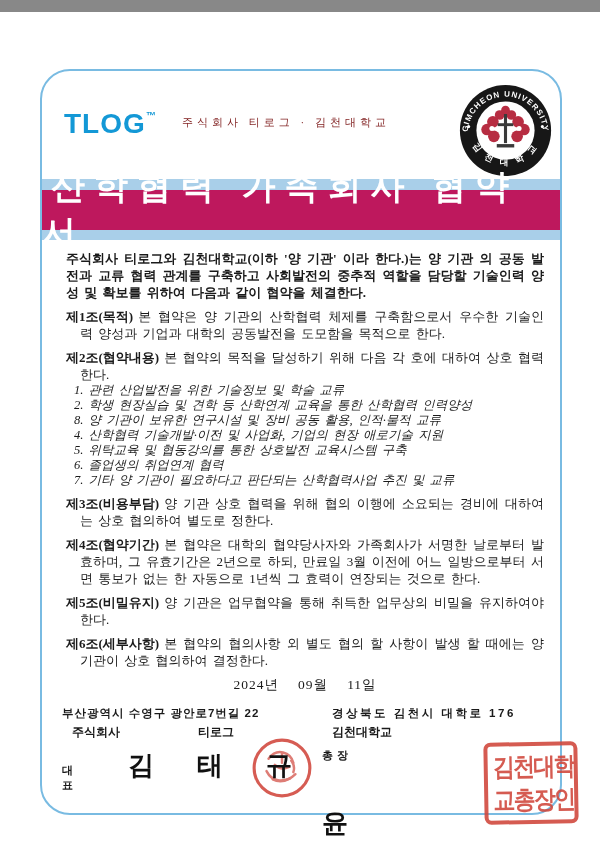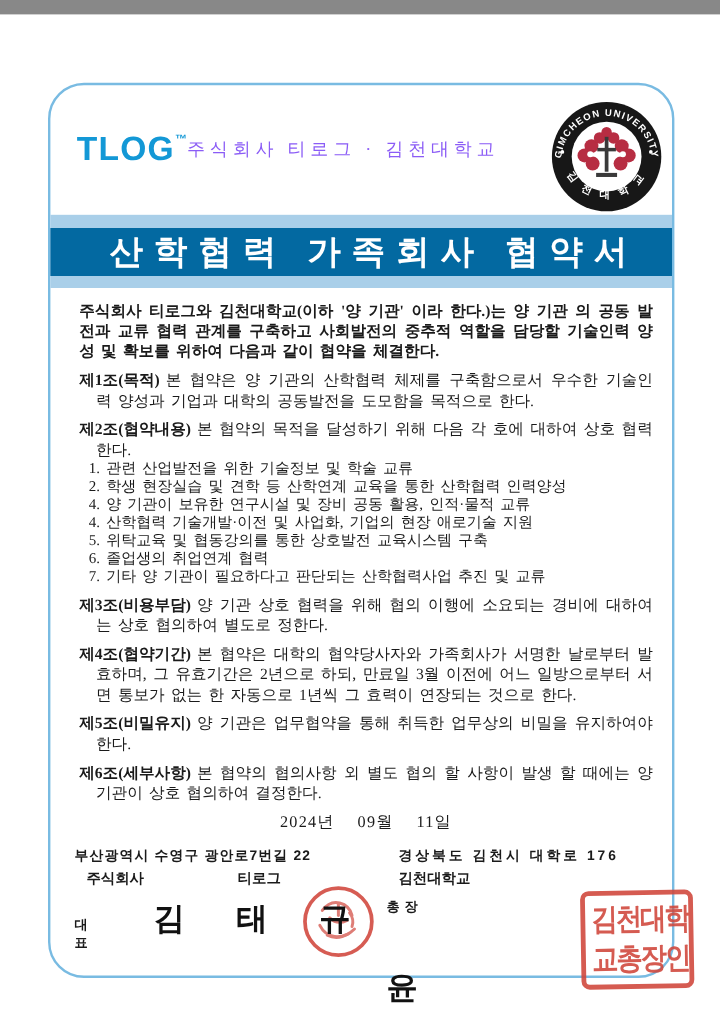--- a/index.html
+++ b/index.html
@@ -15,46 +15,45 @@
   }
   
   .logo {
     position:absolute; left:64px; top:96px;
     font-family:"Liberation Sans","DejaVu Sans",sans-serif;
     font-weight:bold; color:#1398d6; font-size:28px; letter-spacing:1px;
   }
   .logo .tm { font-size:10px; vertical-align:14px; letter-spacing:0; }
   .header-title {
     position:absolute; left:146px; top:103px; width:280px; text-align:center;
-    font-size:15px; letter-spacing:4px; color:#8b5cf6; font-weight:500;
+    font-size:11px; letter-spacing:4px; color:#7f1d1d; font-weight:500;
   }
   .univ-seal { position:absolute; left:457px; top:70px; width:97px; height:97px; }
   
   .banner {
     position:absolute; left:42px; top:167px; width:518px; height:61px;
     background:#a9cfe9; display:flex; align-items:center;
   }
   .banner-inner {
-    width:100%; height:40px; background:#0369a1;
+    width:100%; height:40px; background:#be185d;
     display:flex; align-items:center; justify-content:center;
-    color:#ffffff; font-weight:bold; font-size:28px; letter-spacing:9px;
+    color:#ffffff; font-weight:bold; font-size:34px; letter-spacing:9px;
     font-family:"Liberation Sans","DejaVu Sans",sans-serif;
     text-indent:9px;
-    padding-left:12px;
   }
   
   .body-text {
     position:absolute; left:66px; top:238px; width:478px;
     font-size:13px; line-height:17px; text-align:justify; word-spacing:2px;
   }
   .intro { font-weight:bold; margin:0; }
   .article { margin:7px 0 0 0; padding-left:14px; text-indent:-14px; }
   .article .heading { font-weight:bold; margin-right:5px; }
   .clauses { margin:0 0 0 8px; font-size:12.5px; line-height:15px; text-align:left; }
-  .clause { white-space:nowrap; }
+  .clause { white-space:nowrap;font-style:italic; }
   .closing { margin:8px 0 0 0; font-size:13px; word-spacing:1px; }
   .date-line { margin:7px 0 0 0; text-align:center; font-size:13.5px; letter-spacing:1px; white-space:pre; }
   
   .party {
     position:absolute; top:694px;
     font-family:"Liberation Sans","DejaVu Sans",sans-serif; font-weight:bold;
   }
   .party-left  { left:62px;  width:196px; }
   .party-right { left:332px; width:205px; }
   .party-address { font-size:11.5px; letter-spacing:1px; white-space:nowrap; }
@@ -146,21 +145,21 @@
     <div class="article">
       <span class="heading">제1조(목적)</span><span>본 협약은 양 기관의 산학협력 체제를 구축함으로서 우수한 기술인력 양성과 기업과 대학의 공동발전을 도모함을 목적으로 한다.</span>
     </div>
 
     <div class="article">
       <span class="heading">제2조(협약내용)</span><span>본 협약의 목적을 달성하기 위해 다음 각 호에 대하여 상호 협력한다.</span>
     </div>
     <div class="clauses">
       <div class="clause">1. 관련 산업발전을 위한 기술정보 및 학술 교류</div>
       <div class="clause">2. 학생 현장실습 및 견학 등 산학연계 교육을 통한 산학협력 인력양성</div>
-      <div class="clause">4. 양 기관이 보유한 연구시설 및 장비 공동 활용, 인적·물적 교류</div>
+      <div class="clause">8. 양 기관이 보유한 연구시설 및 장비 공동 활용, 인적·물적 교류</div>
       <div class="clause">4. 산학협력 기술개발·이전 및 사업화, 기업의 현장 애로기술 지원</div>
       <div class="clause">5. 위탁교육 및 협동강의를 통한 상호발전 교육시스템 구축</div>
       <div class="clause">6. 졸업생의 취업연계 협력</div>
       <div class="clause">7. 기타 양 기관이 필요하다고 판단되는 산학협력사업 추진 및 교류</div>
     </div>
 
     <div class="article">
       <span class="heading">제3조(비용부담)</span><span>양 기관 상호 협력을 위해 협의 이행에 소요되는 경비에 대하여는 상호 협의하여 별도로 정한다.</span>
     </div>
 

